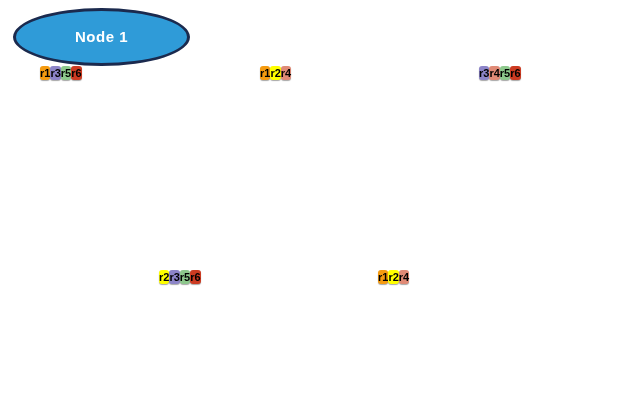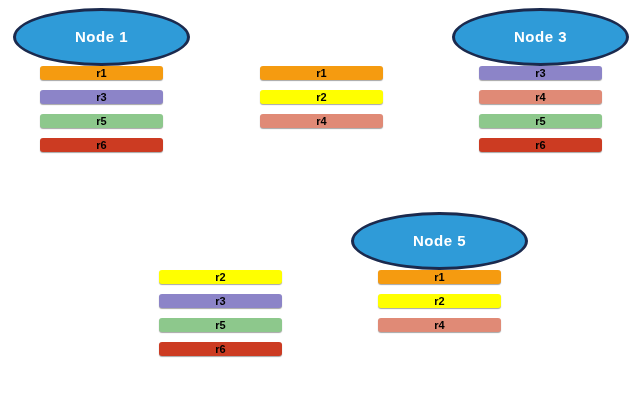--- a/index.html
+++ b/index.html
@@ -60,21 +60,21 @@
     text-align: center;
     position: relative;
     top: -1px;
   }
 
   .bars {
     position: absolute;
     left: 0;
     width: 100%;
     display: flex;
-    flex-direction: column;
+    flex-direction: row;
   }
 
   .bar {
     height: 14px;
     border-radius: 3px;
     margin-bottom: 10px;
     display: flex;
     align-items: center;
     justify-content: center;
     color: #000000;
@@ -132,23 +132,20 @@
           <span>r2</span>
         </div>
         <div class="bar" style="background: rgb(224, 138, 118); color: rgb(0, 0, 0);">
           <span>r4</span>
         </div>
       </div>
   </div>
 
   <div class="node" id="node-2">
     <div class="cyl-body" style="background: rgb(27, 42, 78);"></div>
-    <div class="cyl-top" style="background: rgb(47, 155, 216);">
-      <span class="node-label">Node 3</span>
-    </div>
     <div class="bars">
         <div class="bar" style="background: rgb(140, 132, 200); color: rgb(0, 0, 0);">
           <span>r3</span>
         </div>
         <div class="bar" style="background: rgb(224, 138, 118); color: rgb(0, 0, 0);">
           <span>r4</span>
         </div>
         <div class="bar" style="background: rgb(141, 200, 140); color: rgb(0, 0, 0);">
           <span>r5</span>
         </div>
@@ -171,23 +168,20 @@
           <span>r5</span>
         </div>
         <div class="bar" style="background: rgb(204, 59, 34); color: rgb(0, 0, 0);">
           <span>r6</span>
         </div>
       </div>
   </div>
 
   <div class="node" id="node-4">
     <div class="cyl-body" style="background: rgb(27, 42, 78);"></div>
-    <div class="cyl-top" style="background: rgb(47, 155, 216);">
-      <span class="node-label">Node 5</span>
-    </div>
     <div class="bars">
         <div class="bar" style="background: rgb(245, 155, 16); color: rgb(0, 0, 0);">
           <span>r1</span>
         </div>
         <div class="bar" style="background: rgb(255, 255, 0); color: rgb(0, 0, 0);">
           <span>r2</span>
         </div>
         <div class="bar" style="background: rgb(224, 138, 118); color: rgb(0, 0, 0);">
           <span>r4</span>
         </div>

